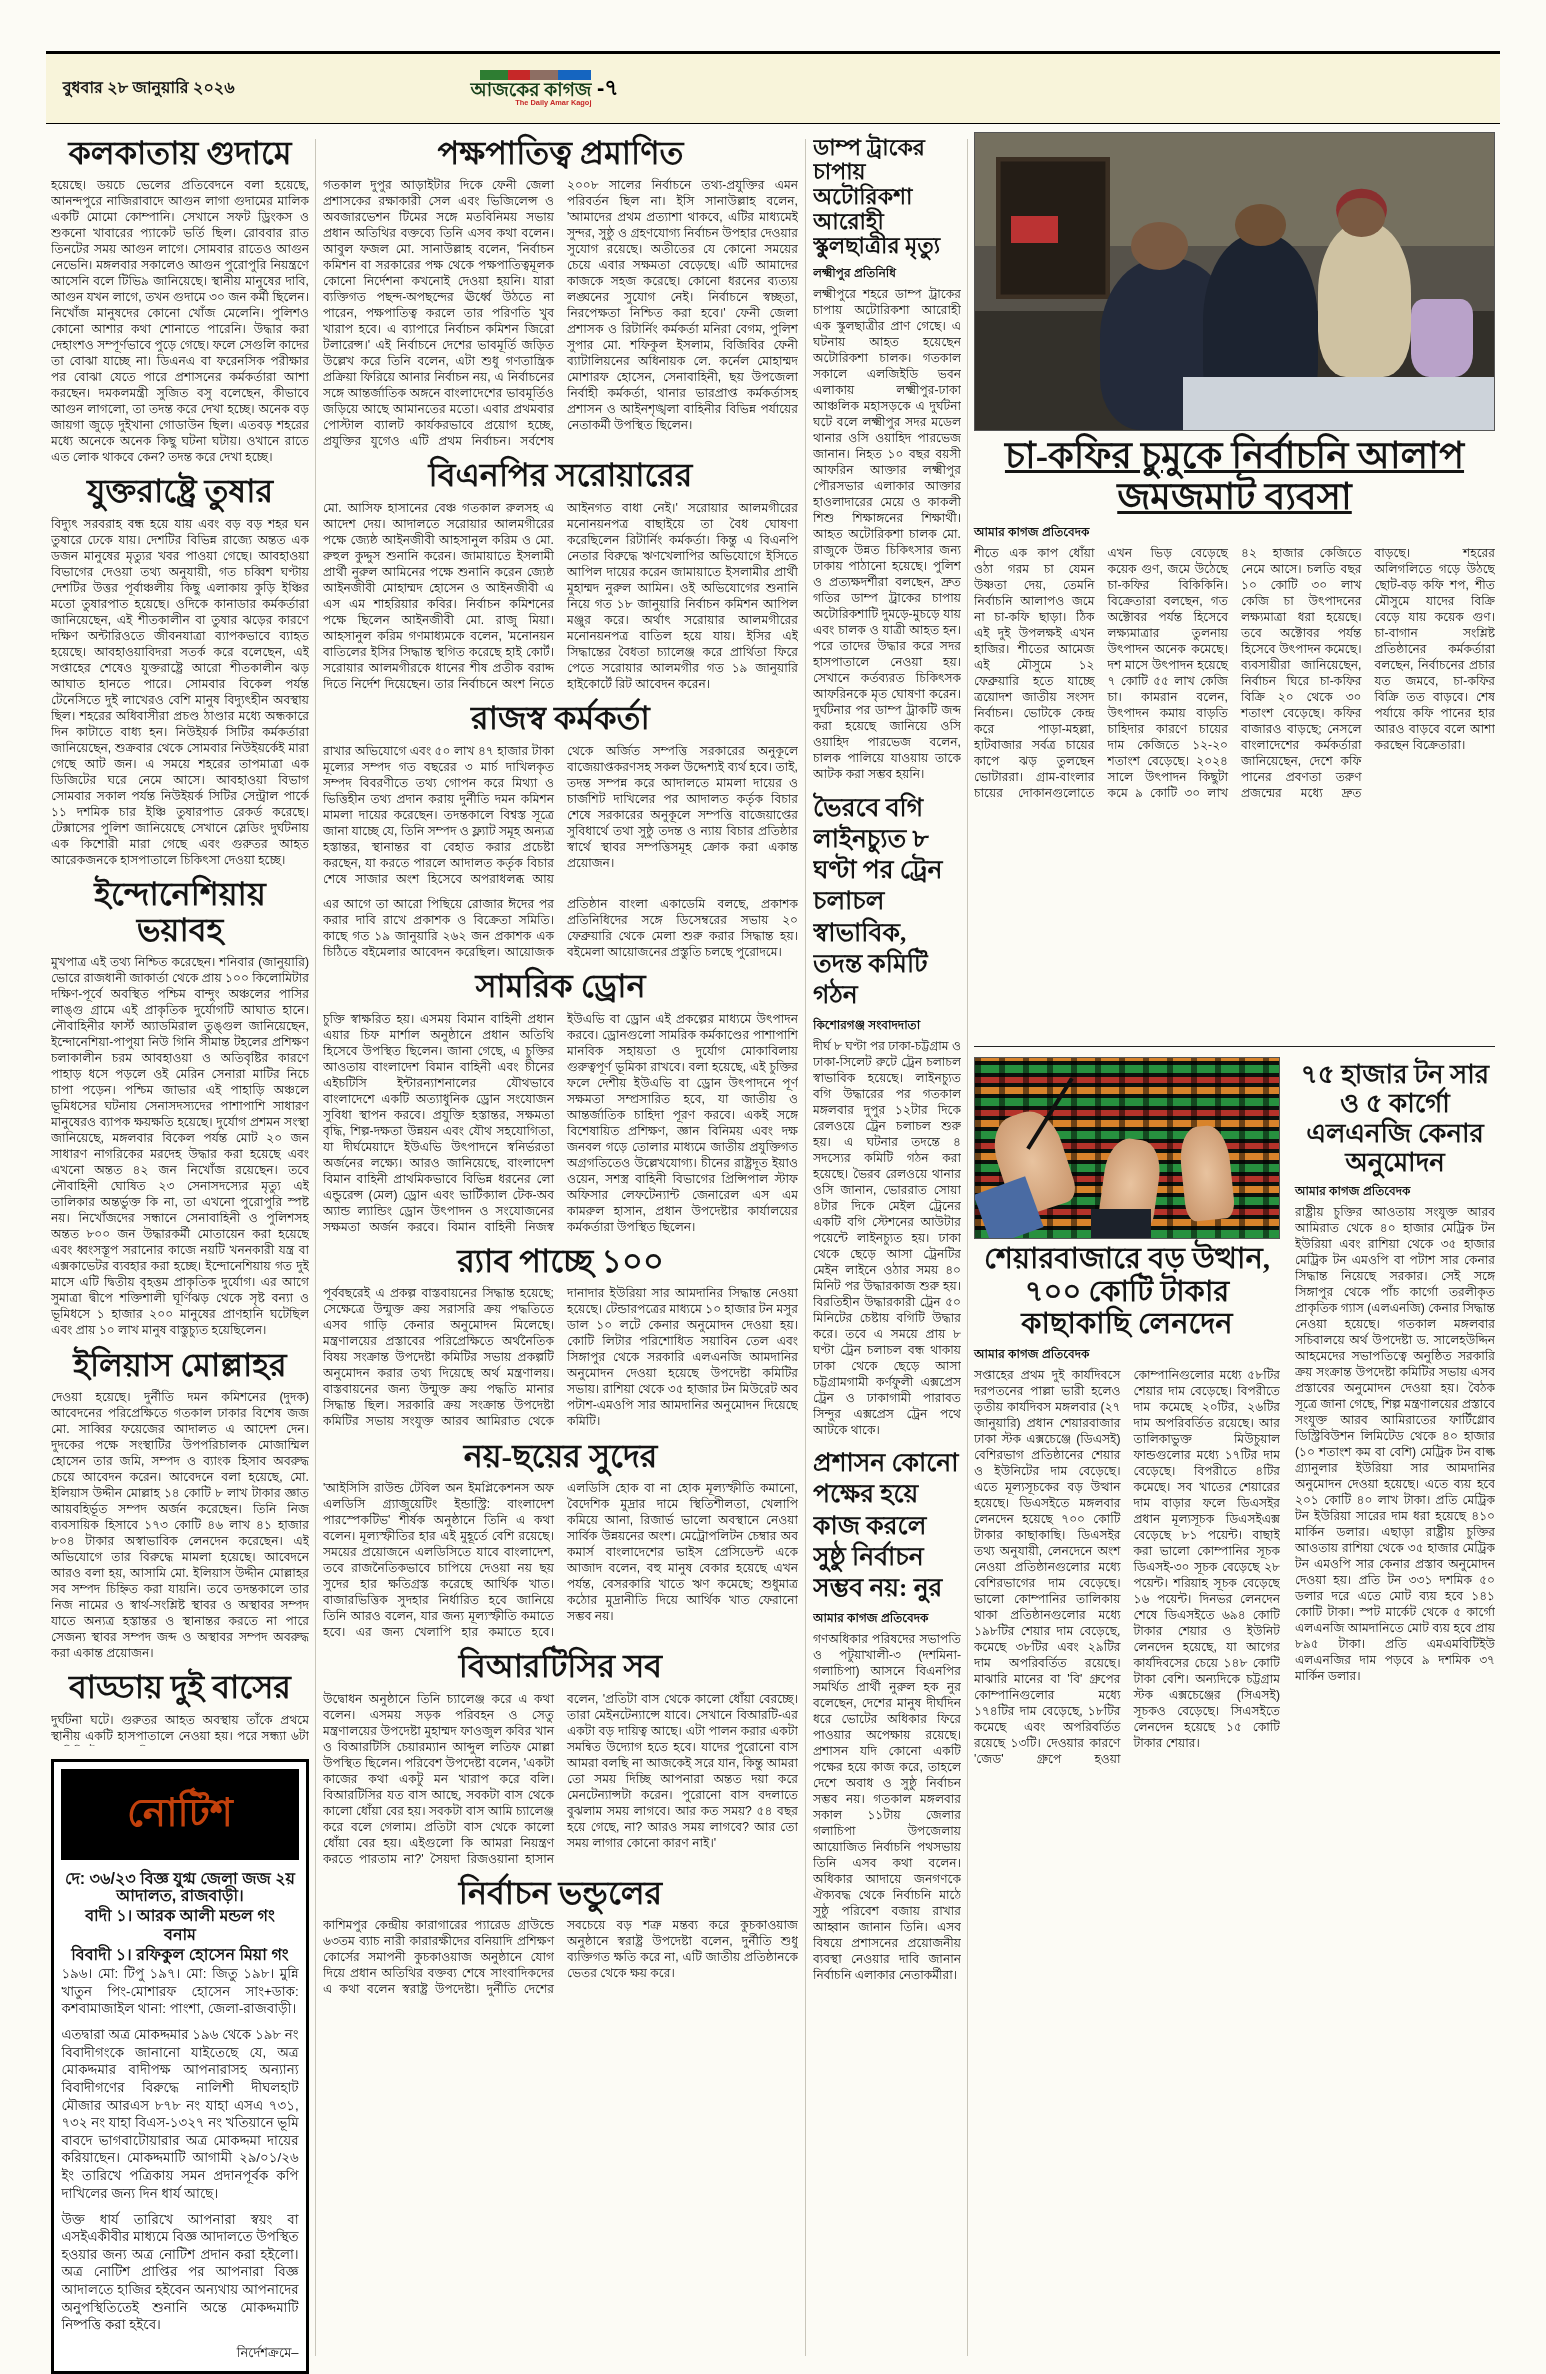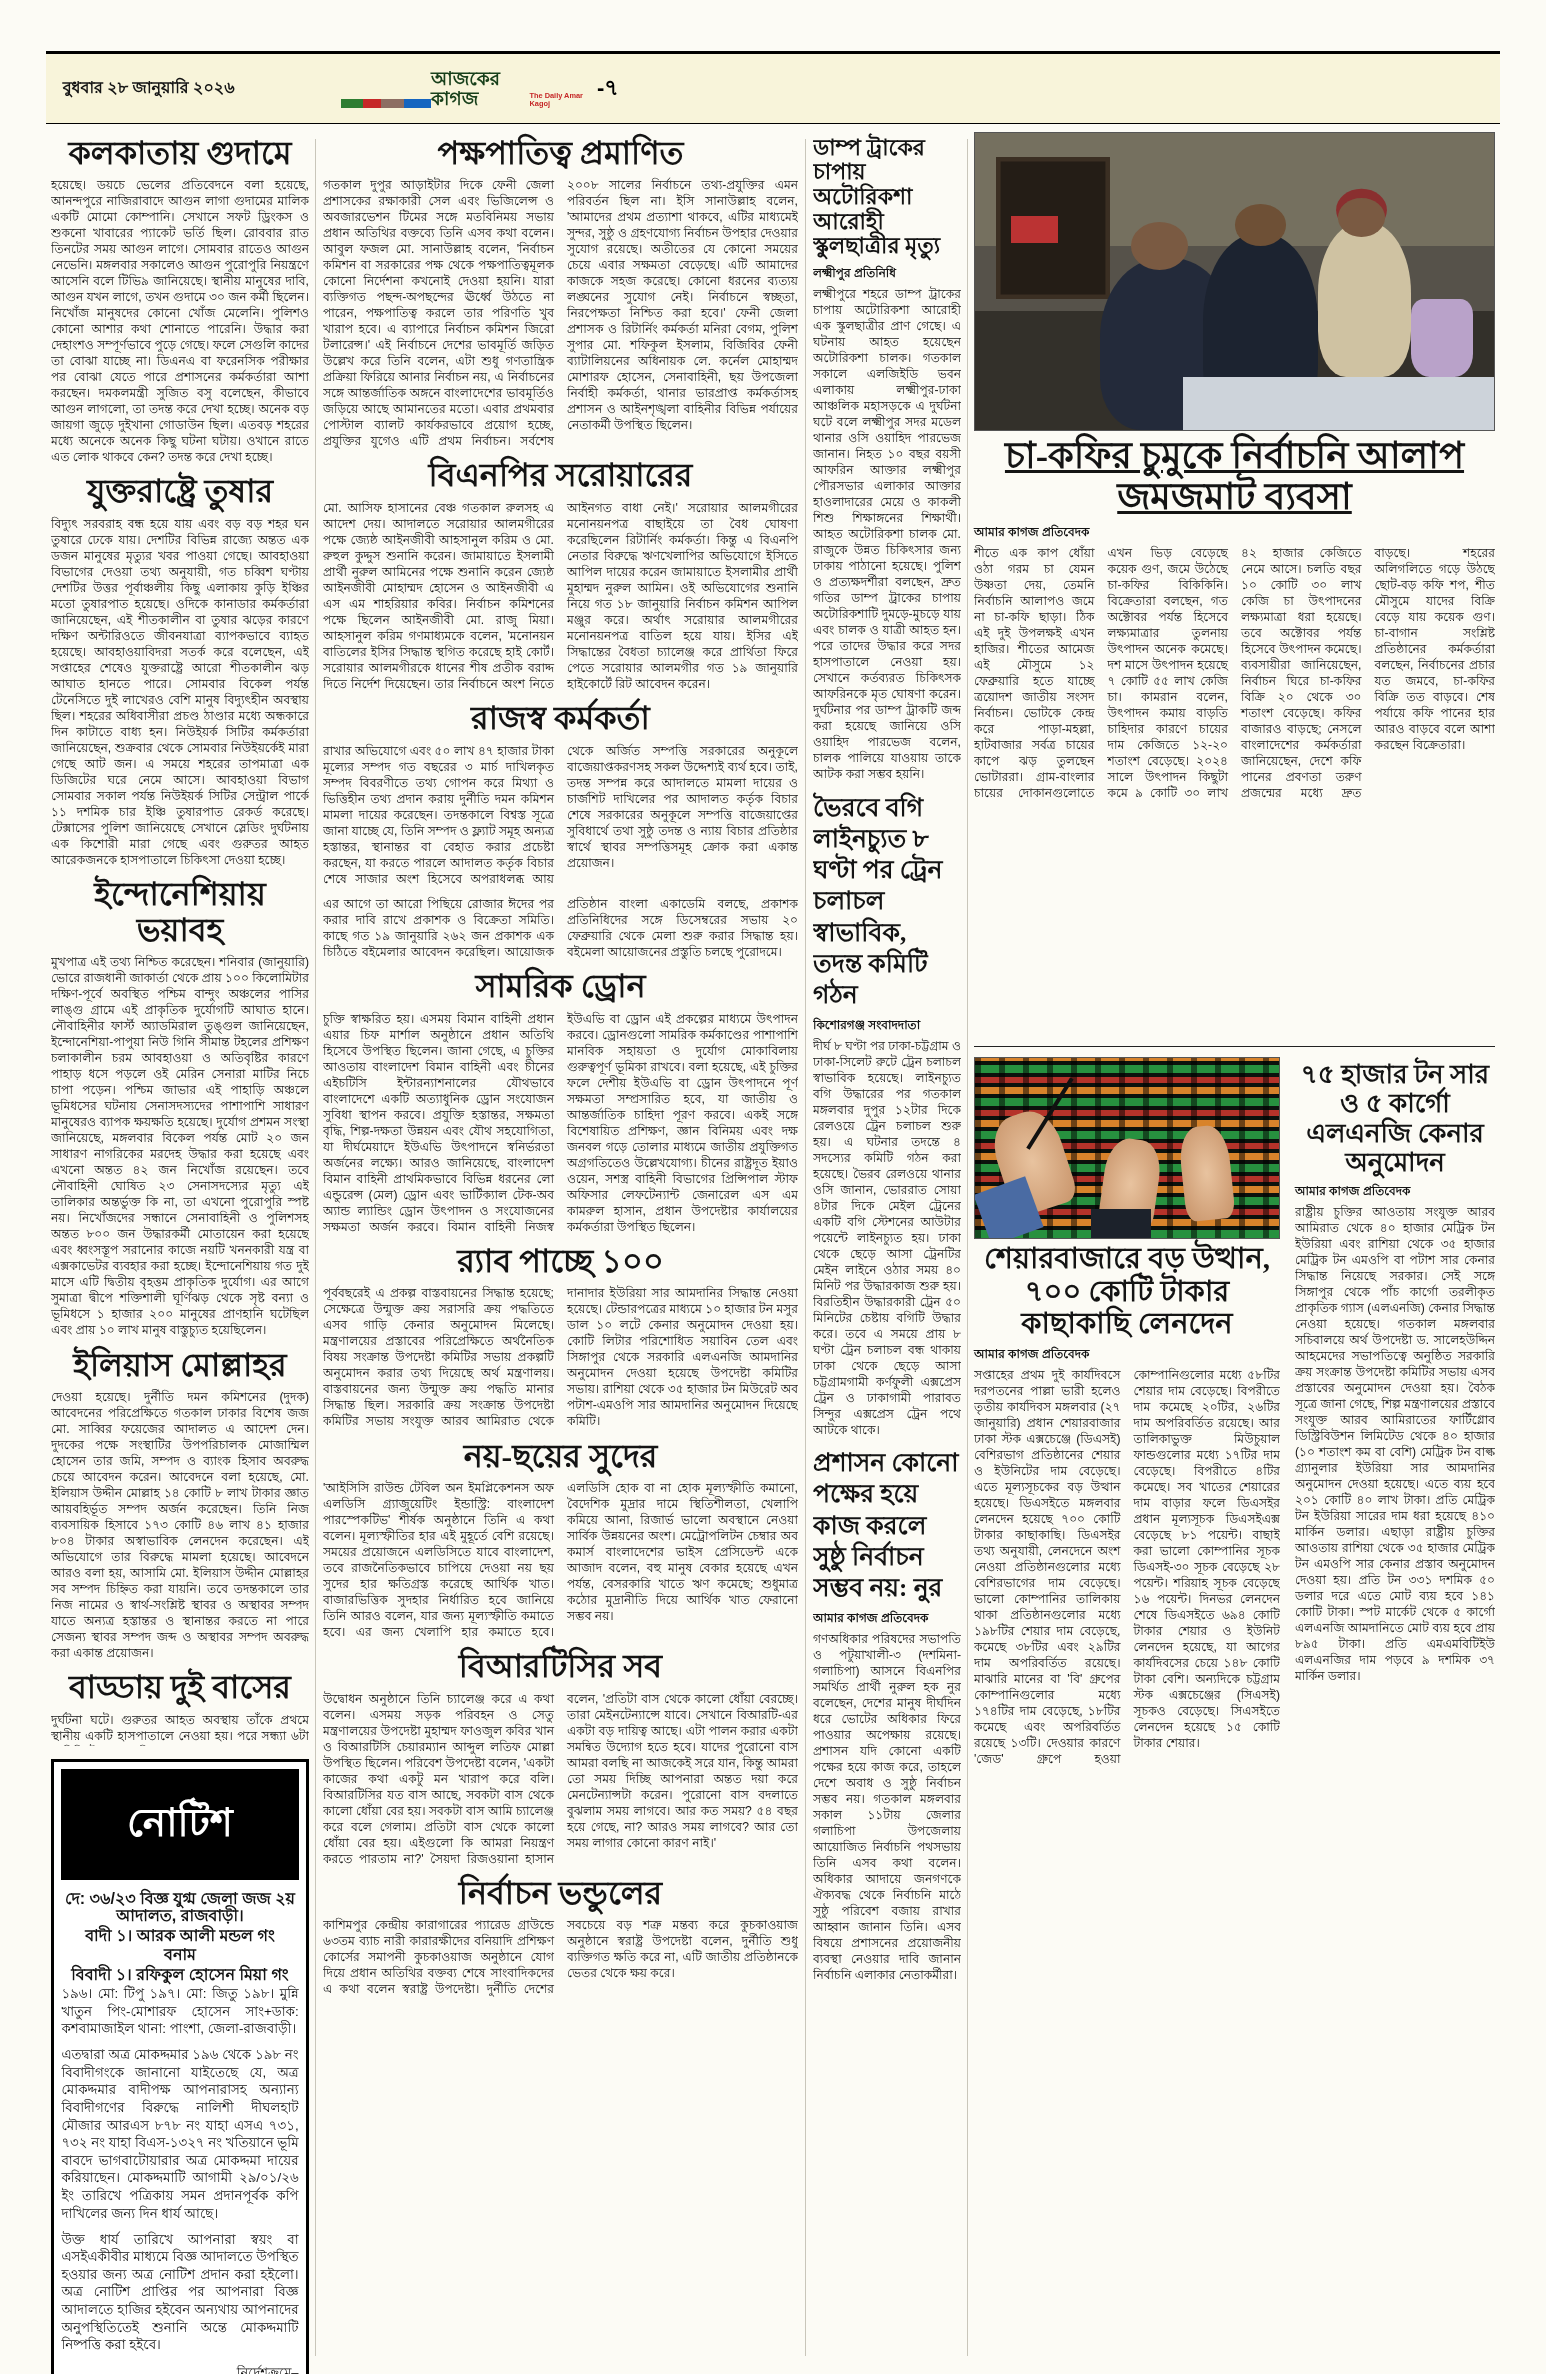--- a/index.html
+++ b/index.html
@@ -4,21 +4,21 @@
 <style>
   html,body{margin:0;padding:0;background:#e8e8e4;}
   #page{position:relative;width:1546px;height:2375px;margin:0 auto;background:#fcfbf5;
         font-family:"Liberation Sans",sans-serif;color:#141414;overflow:hidden;}
   
   .band{position:absolute;left:46px;right:46px;top:51px;height:69px;background:#f8f4da;
         border-top:3.7px solid #000;border-bottom:1.9px solid #000;display:flex;align-items:center;}
   .band .date{font-size:16px;font-weight:bold;padding-left:16.7px;width:278px;}
   .band .section{flex:1;text-align:center;font-family:"Liberation Serif",serif;font-weight:bold;font-size:37px;letter-spacing:0.9px;}
   .masthead{width:278px;display:flex;align-items:center;justify-content:flex-end;padding-right:13px;gap:5.6px;}
-  .masthead .mini{display:flex;flex-direction:row;align-items:flex-end;line-height:1.05;}
+  .masthead .mini{display:flex;flex-direction:column;align-items:flex-end;line-height:1.05;}
   .masthead .strip{width:111px;height:9.3px;background:linear-gradient(90deg,#2e7d32 0 25%,#c62828 25% 45%,#8d6e63 45% 70%,#1565c0 70% 100%);}
   .masthead .nm{font-family:"Liberation Serif",serif;font-weight:bold;font-size:18.6px;color:#173f1a;}
   .masthead .sub{font-size:7.4px;color:#c62828;font-weight:bold;}
   .masthead .pageno{font-size:22px;font-weight:bold;color:#000;}
   
   .vrule{position:absolute;top:139px;bottom:18.6px;width:0.9px;background:#c9c6ba;}
   .colwrap{position:absolute;top:132px;}
   #col1{left:51px;width:258px;}
   #col2{left:323px;width:475px;}
   #col3{left:813px;width:148px;}
@@ -33,22 +33,22 @@
   .hl-xl{font-size:37px;text-decoration:underline;}
   .hl-l{font-size:32px;}
   .hl-m{font-size:22px;text-align:left;}
   .hl-disp{font-size:25px;text-align:left;line-height:1.25;}
   .byline{font-size:12px;font-weight:bold;margin:0 0 1.9px 0;}
   .btxt{font-size:12.2px;line-height:16px;text-align:justify;margin:0;}
   .two-col{column-count:2;column-gap:13px;}
   .four-col{column-count:4;column-gap:13px;}
   
   .notice{border:3.7px solid #000;margin-top:13px;padding:7.4px;background:#fff;}
-  .notice-title{background:#000;color:#ffffff;text-align:center;font-family:"Liberation Serif",serif;
-                font-weight:bold;font-size:39px;padding:23px 0;margin-bottom:9.3px;}
+  .notice-title{background:#000;color:#c2410c;text-align:center;font-family:"Liberation Serif",serif;
+                font-weight:bold;font-size:39px;padding:13px 0;margin-bottom:9.3px;}
   .notice p{font-size:13.4px;line-height:17.6px;text-align:justify;margin:0 0 8.3px 0;}
   .notice .c{text-align:center;font-weight:bold;font-size:16px;margin:1.9px 0;}
   .notice .sig{text-align:right;margin-top:9px;}
   .notice .sig .s1{font-size:13px;}
   
   .photo{width:100%;border:0.9px solid #555;box-sizing:border-box;}
   .photo-tea{height:299px;position:relative;overflow:hidden;
      background:linear-gradient(#75705f 0 38%,#56524a 38% 60%,#33302a 60% 100%);}
   .photo-tea .shelf{position:absolute;left:4%;top:8%;width:22%;height:48%;background:#241d16;
      box-shadow:inset 0 0 0 4.6px #3b2f23;}

